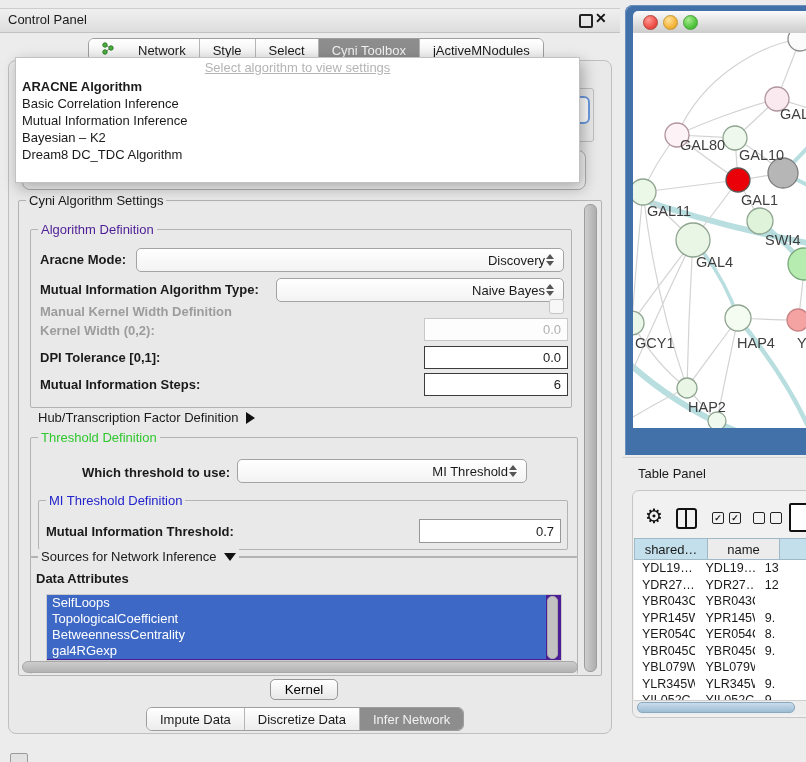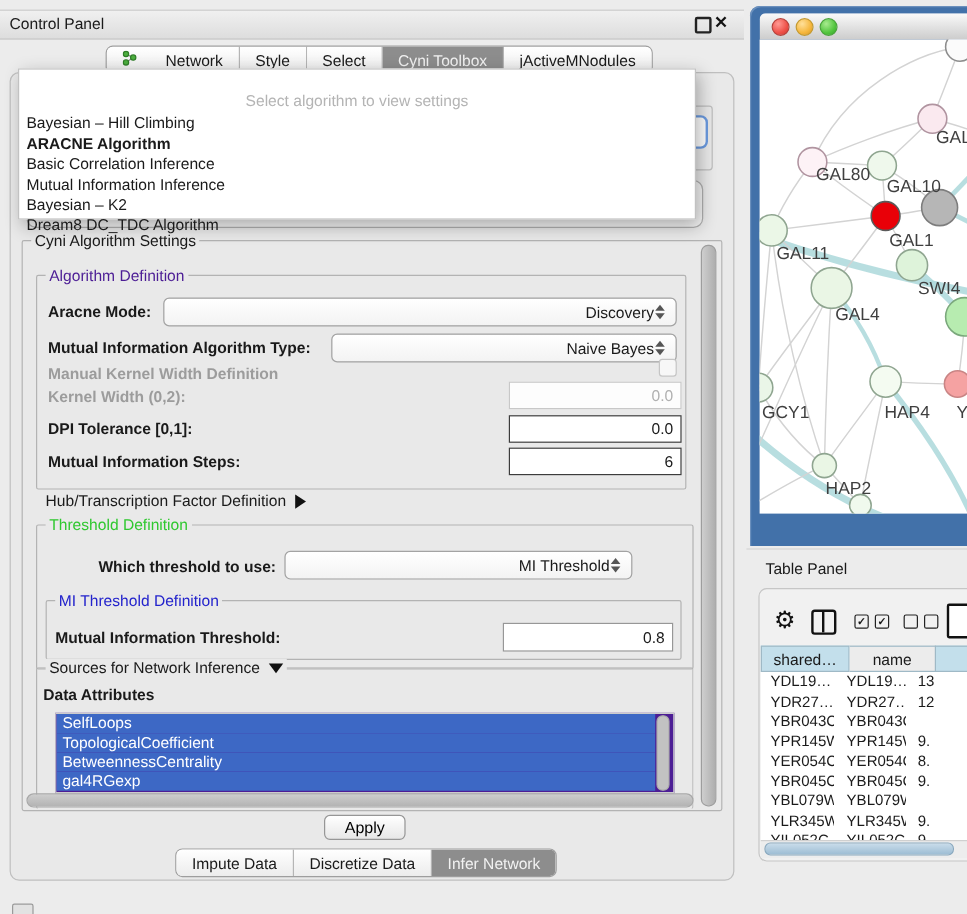--- a/index.html
+++ b/index.html
@@ -27,21 +27,21 @@
 
   
   .frag{z-index:5;}
   #frag-group{left:340px;top:88px;width:252px;height:52px;border:1px solid #bdbdbd;border-radius:3px;}
   #frag-combo-blue{left:430px;top:96px;width:156px;height:24px;border:2px solid #6c9be0;border-radius:6px;background:#fff;z-index:6;}
   #frag-combo2{left:22px;top:150px;width:562px;height:38px;border:1px solid #b0b0b0;border-radius:8px;background:#f4f4f4;z-index:4;}
 
   
   #algo-popup{left:15px;top:57px;width:563px;height:124px;background:#fff;border:1px solid #c2c2c2;
               box-shadow:3px 5px 14px rgba(0,0,0,.3);z-index:50;}
-  #popup-header{height:18px;padding-top:18px;text-align:center;color:#b4b4b4;}
+  #popup-header{height:18px;padding-top:2px;text-align:center;color:#b4b4b4;text-decoration:underline;}
   .popup-item{height:17px;line-height:17px;padding-left:6px;}
   .popup-item.bold{font-weight:bold;}
 
   
   .group{border:1px solid #b3b3b3;border-radius:2px;}
   .gtitle{background:#e9e9e9;padding:0 3px;line-height:15px;z-index:2;}
   #cyni-group{left:18px;top:200px;width:582px;height:474px;}
   #cyni-title{left:26px;top:193px;}
   #vscroll{left:584px;top:204px;width:11px;height:466px;border:1px solid #9d9d9d;border-radius:6px;
            background:linear-gradient(90deg,#cecece,#aeaeae);}
@@ -170,21 +170,20 @@
         <span>Cyni Toolbox</span>
       </div>
       <div class="tab">
         <span>jActiveMNodules</span>
       </div>
     </div>
 
   <div class="abs" id="algo-popup">
     <div id="popup-header">Select algorithm to view settings</div>
     <div id="popup-items">
-        <div class="popup-item">Bayesian – Hill Climbing</div>
         <div class="popup-item bold">ARACNE Algorithm</div>
         <div class="popup-item">Basic Correlation Inference</div>
         <div class="popup-item">Mutual Information Inference</div>
         <div class="popup-item">Bayesian – K2</div>
         <div class="popup-item">Dream8 DC_TDC Algorithm</div>
       </div>
   </div>
 
   <div class="abs group" id="cyni-group"></div>
   <div class="abs gtitle" id="cyni-title">Cyni Algorithm Settings</div>
@@ -236,38 +235,38 @@
     <span class="val">MI Threshold</span>
     <span class="stepper">
         <span class="tri-up"></span>
         <span class="tri-dn"></span>
       </span>
   </div>
 
   <div class="abs group" id="midef-group"></div>
   <div class="abs gtitle" id="midef-title">MI Threshold Definition</div>
   <div class="abs lbl b" id="lbl-mit">Mutual Information Threshold:</div>
-  <div class="abs field f-mid" id="field-mit">0.8</div>
+  <div class="abs field f-mid" id="field-mit">0.7</div>
 
   <div class="abs group" id="src-group"></div>
   <div class="abs gtitle" id="src-title">
     <span>Sources for Network Inference</span>
     <span class="arrow-down"></span>
   </div>
   <div class="abs lbl b" id="lbl-dattr">Data Attributes</div>
   <div class="abs" id="attr-list">
       <div class="attr-item">SelfLoops</div>
       <div class="attr-item">TopologicalCoefficient</div>
       <div class="attr-item">BetweennessCentrality</div>
       <div class="attr-item">gal4RGexp</div>
     </div>
   <div class="abs" id="attr-vscroll"></div>
   <div class="abs" id="hscroll"></div>
 
-  <button class="abs" id="apply-btn">Apply</button>
+  <button class="abs" id="apply-btn">Kernel</button>
 
   <div class="abs tabbar" id="bottom-tabs">
       <div class="tab">
         <span>Impute Data</span>
       </div>
       <div class="tab">
         <span>Discretize Data</span>
       </div>
       <div class="tab sel">
         <span>Infer Network</span>

